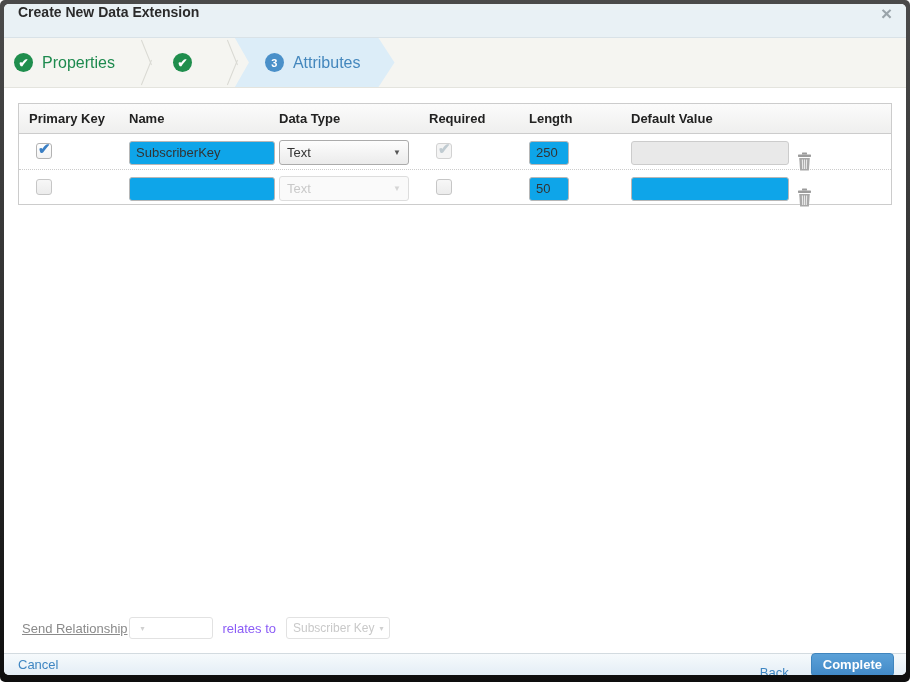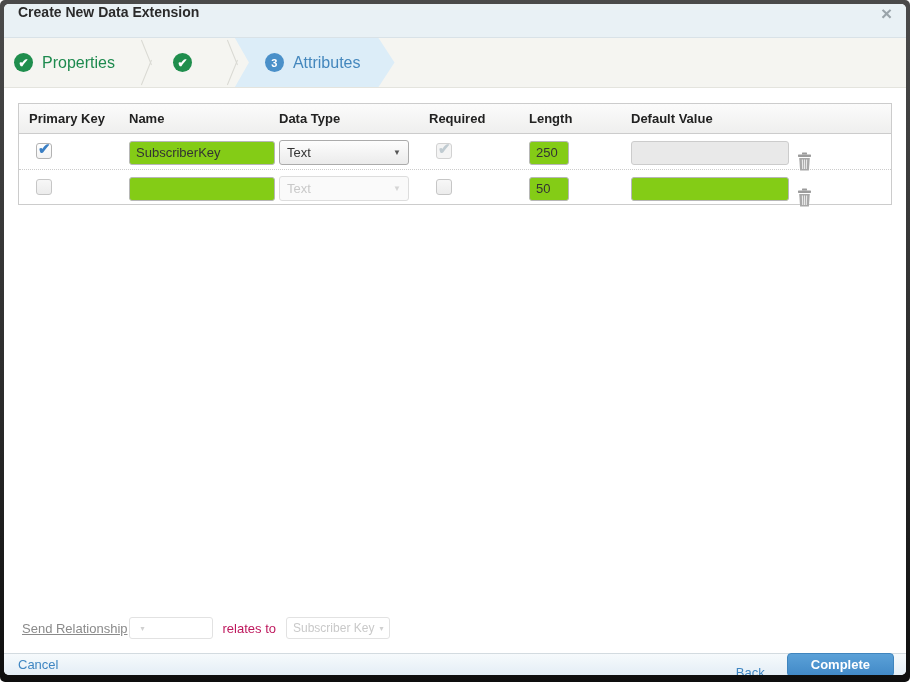--- a/index.html
+++ b/index.html
@@ -36,21 +36,21 @@
   .trow + .trow { border-top:1px dotted #ccc; }
   .cell { padding-left:10px; }
 
   
   .cb { position:relative; width:16px; height:16px; border:1px solid #b3b3b3; border-radius:3px; background:linear-gradient(#fff,#f3f3f3); display:inline-block; margin-left:7px; }
   .cb .glyph { position:absolute; top:-4px; left:1px; font-size:15px; font-weight:bold; color:#3b7fc4; }
   .cb.disabled { border-color:#d2d2d2; background:#f4f4f4; }
   .cb.disabled .glyph { color:#c0cbd1; }
   .cb.unchecked { background:linear-gradient(#f7f7f7,#ececec); border-color:#c6c6c6; }
 
-  input.txt { height:24px; border:1px solid #b7b7b7; border-radius:3px; font-size:13px; color:#333; padding:0 6px; font-family:"Liberation Sans",sans-serif; background:#84cc16; }
+  input.txt { height:24px; border:1px solid #b7b7b7; border-radius:3px; font-size:13px; color:#333; padding:0 6px; font-family:"Liberation Sans",sans-serif; background:#0ea5e9; }
   input.name-input { width:146px; }
   input.len-input { width:40px; }
   input.def-input { width:158px; }
   input.disabled { background:#e9e9e9; border-color:#ccc; }
 
   .ddl { width:130px; height:25px; border:1px solid #ababab; border-radius:3px; background:linear-gradient(#fdfdfd,#ebebeb); display:flex; align-items:center; font-size:13px; color:#333; padding:0 7px; }
   .ddl .lbl { flex:1; }
   .ddl .car { font-size:8px; color:#555; }
   .ddl.disabled { background:#fafafa; border-color:#ddd; color:#c9c9c9; }
   .ddl.disabled .car { color:#d5d5d5; }
@@ -59,28 +59,28 @@
   .trash svg { display:block; }
 
   .spacer { flex:1; }
 
   
   .send-rel { display:flex; align-items:center; padding:0 4px 14px 4px; font-size:13px; color:#8a8a8a; }
   .send-rel .sr-label { margin-right:1px;text-decoration:underline; }
   .sr-ddl { height:22px; border:1px solid #e2e2e2; border-radius:3px; display:flex; align-items:center; padding:0 6px; font-size:12px; color:#c9c9c9; background:#fff; }
   .sr-ddl.empty { width:84px; }
   .sr-ddl .car { font-size:8px; color:#d0d0d0; margin-left:5px; }
-  .relates { margin:0 10px; color:#be185d;text-align:center; }
+  .relates { margin:0 10px; color:#8b5cf6;text-align:center; }
 
   
   .footer { height:22px; flex:0 0 auto; background:linear-gradient(#f6fafc,#e4eef6); border-top:1px solid #d3dbe0; display:flex; align-items:center; padding:0 12px 0 14px; }
   a.link { font-size:13px; color:#3f86c2; text-decoration:none; cursor:pointer; }
   .footer .grow { flex:1; }
   .back-link { margin-right:22px;margin-top:15px; }
-  .btn-complete { height:24px; padding:0 23px; background:linear-gradient(#5ba1d8,#4189c7); border:1px solid #3f85be; border-radius:4px; color:#fff; font-size:13px; font-weight:bold; font-family:"Liberation Sans",sans-serif; cursor:pointer; }
+  .btn-complete { height:24px; padding:0 11px; background:linear-gradient(#5ba1d8,#4189c7); border:1px solid #3f85be; border-radius:4px; color:#fff; font-size:13px; font-weight:bold; font-family:"Liberation Sans",sans-serif; cursor:pointer; }
 </style>
 </head>
 <body>
 
 <div class="frame">
   <div class="modal">
 
     <div class="titlebar">
       <h1>Create New Data Extension</h1>
       <span class="close-x">×</span>

